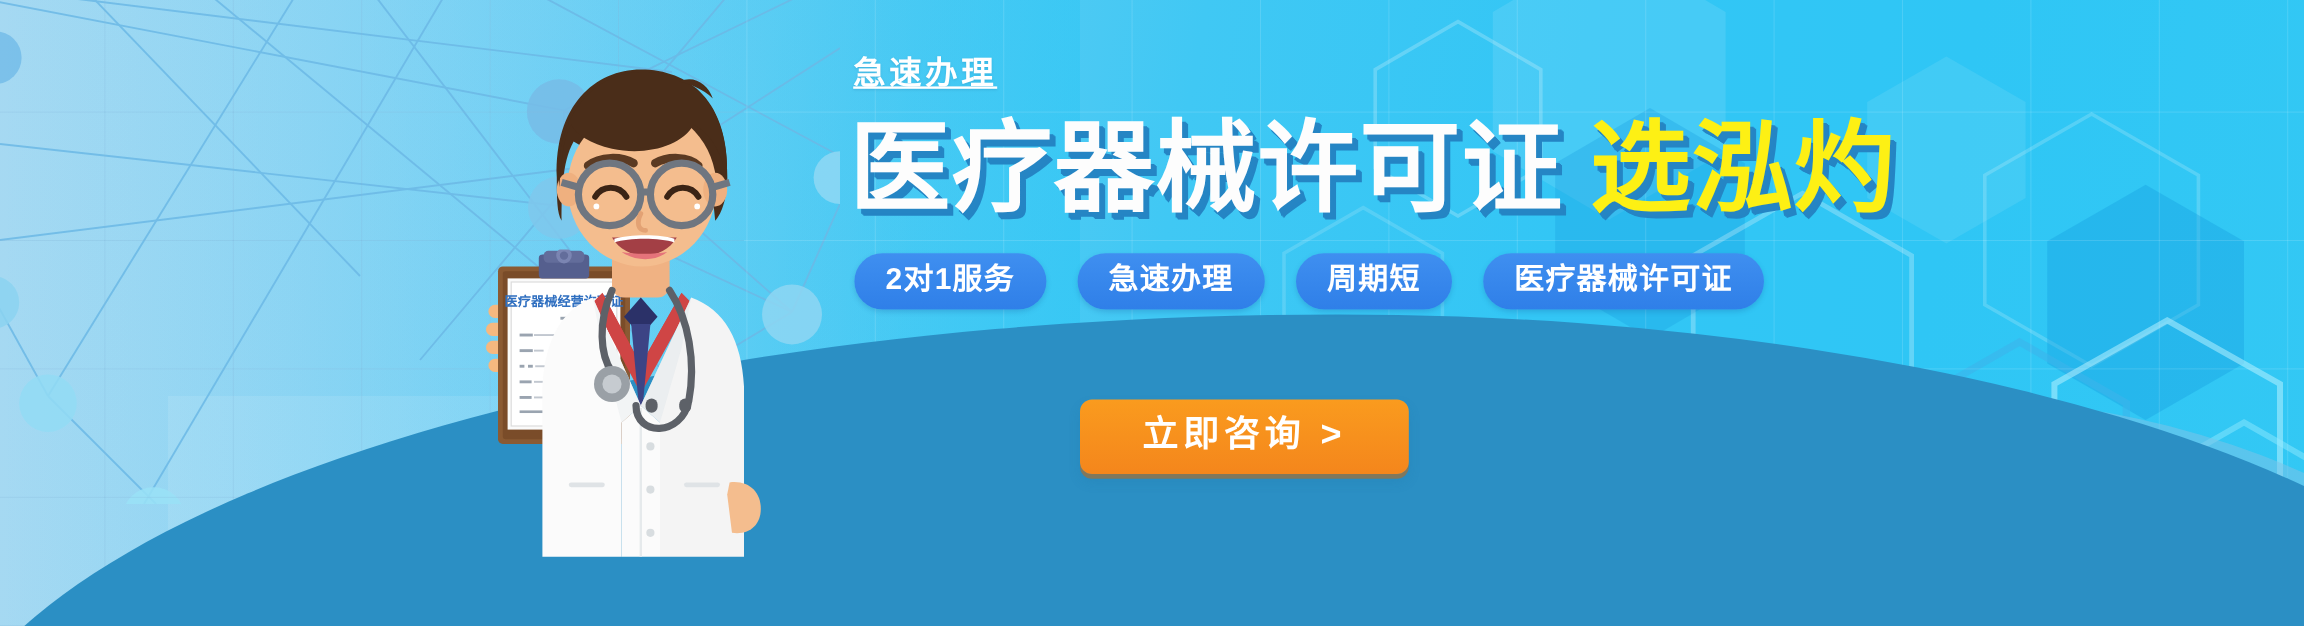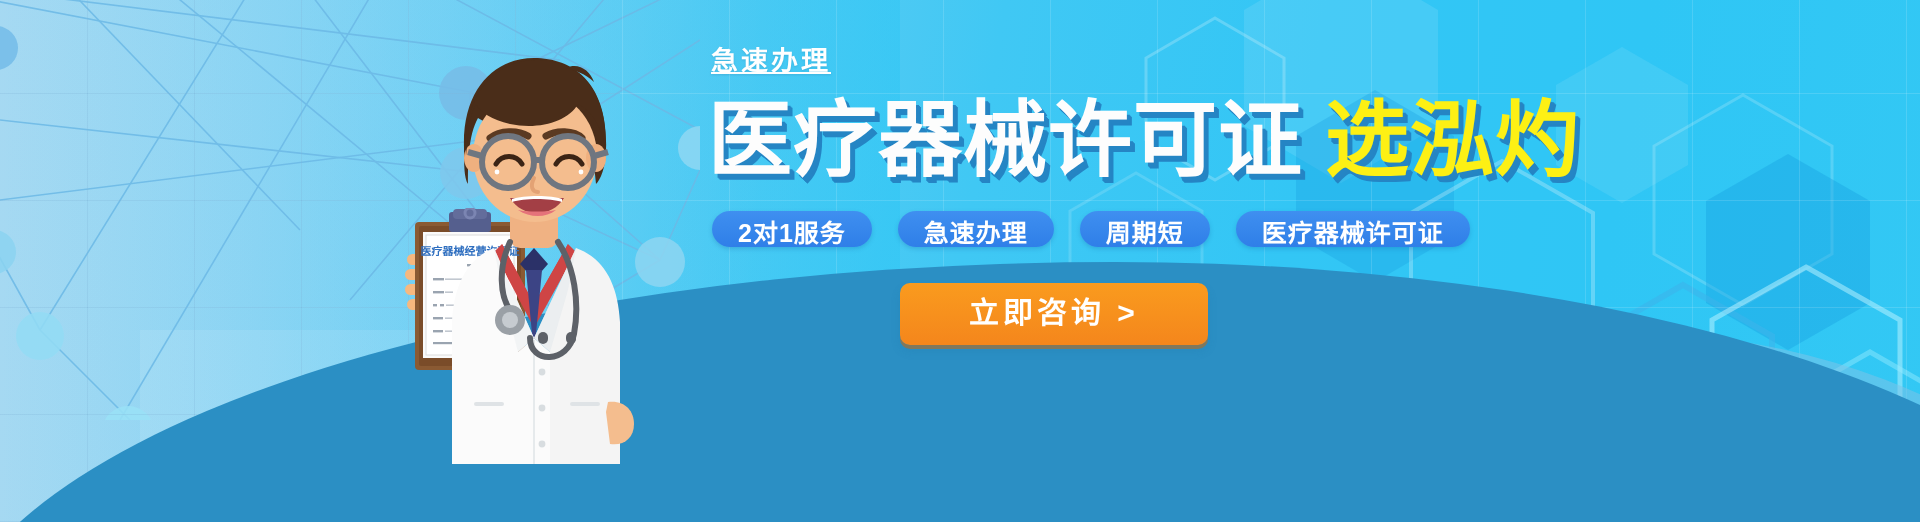--- a/index.html
+++ b/index.html
@@ -190,44 +190,45 @@
     margin-top: 30px;
     margin-left: 4px;
   }
   .pill {
     background: linear-gradient(180deg, #3f8ff0 0%, #2f7fe8 100%);
     color: #ffffff;
     font-size: 25px;
     font-weight: 700;
     letter-spacing: 1px;
     border-radius: 30px;
-    padding: 10px 26px 1px;
+    padding: 10px 26px 12px;
     line-height: 1;
     white-space: nowrap;
     box-shadow: 0 2px 4px rgba(22,90,160,0.25);
   }
 
   .cta-wrap {
     margin-top: 36px;
     margin-left: 192px;
   }
   .cta {
     display: inline-block;
     background: linear-gradient(180deg, #fa9b1e 0%, #f4861c 100%);
     color: #ffffff;
     font-size: 30px;
     font-weight: 700;
     letter-spacing: 4px;
     border: none;
     border-radius: 10px;
-    padding: 15px 69px 17px;
+    padding: 15px 52px 17px;
     line-height: 1;
     cursor: pointer;
     box-shadow: 0 4px 0 rgba(200,105,12,0.55), 0 6px 10px rgba(30,110,160,0.18);
     font-family: "Liberation Sans", "DejaVu Sans", sans-serif;
+    margin-top: 39px;
   }
 </style>
 </head>
 <body>
 
 <div class="banner">
 
   <div class="soft-left layer"></div>
   <div class="vignette-right layer"></div>
 

